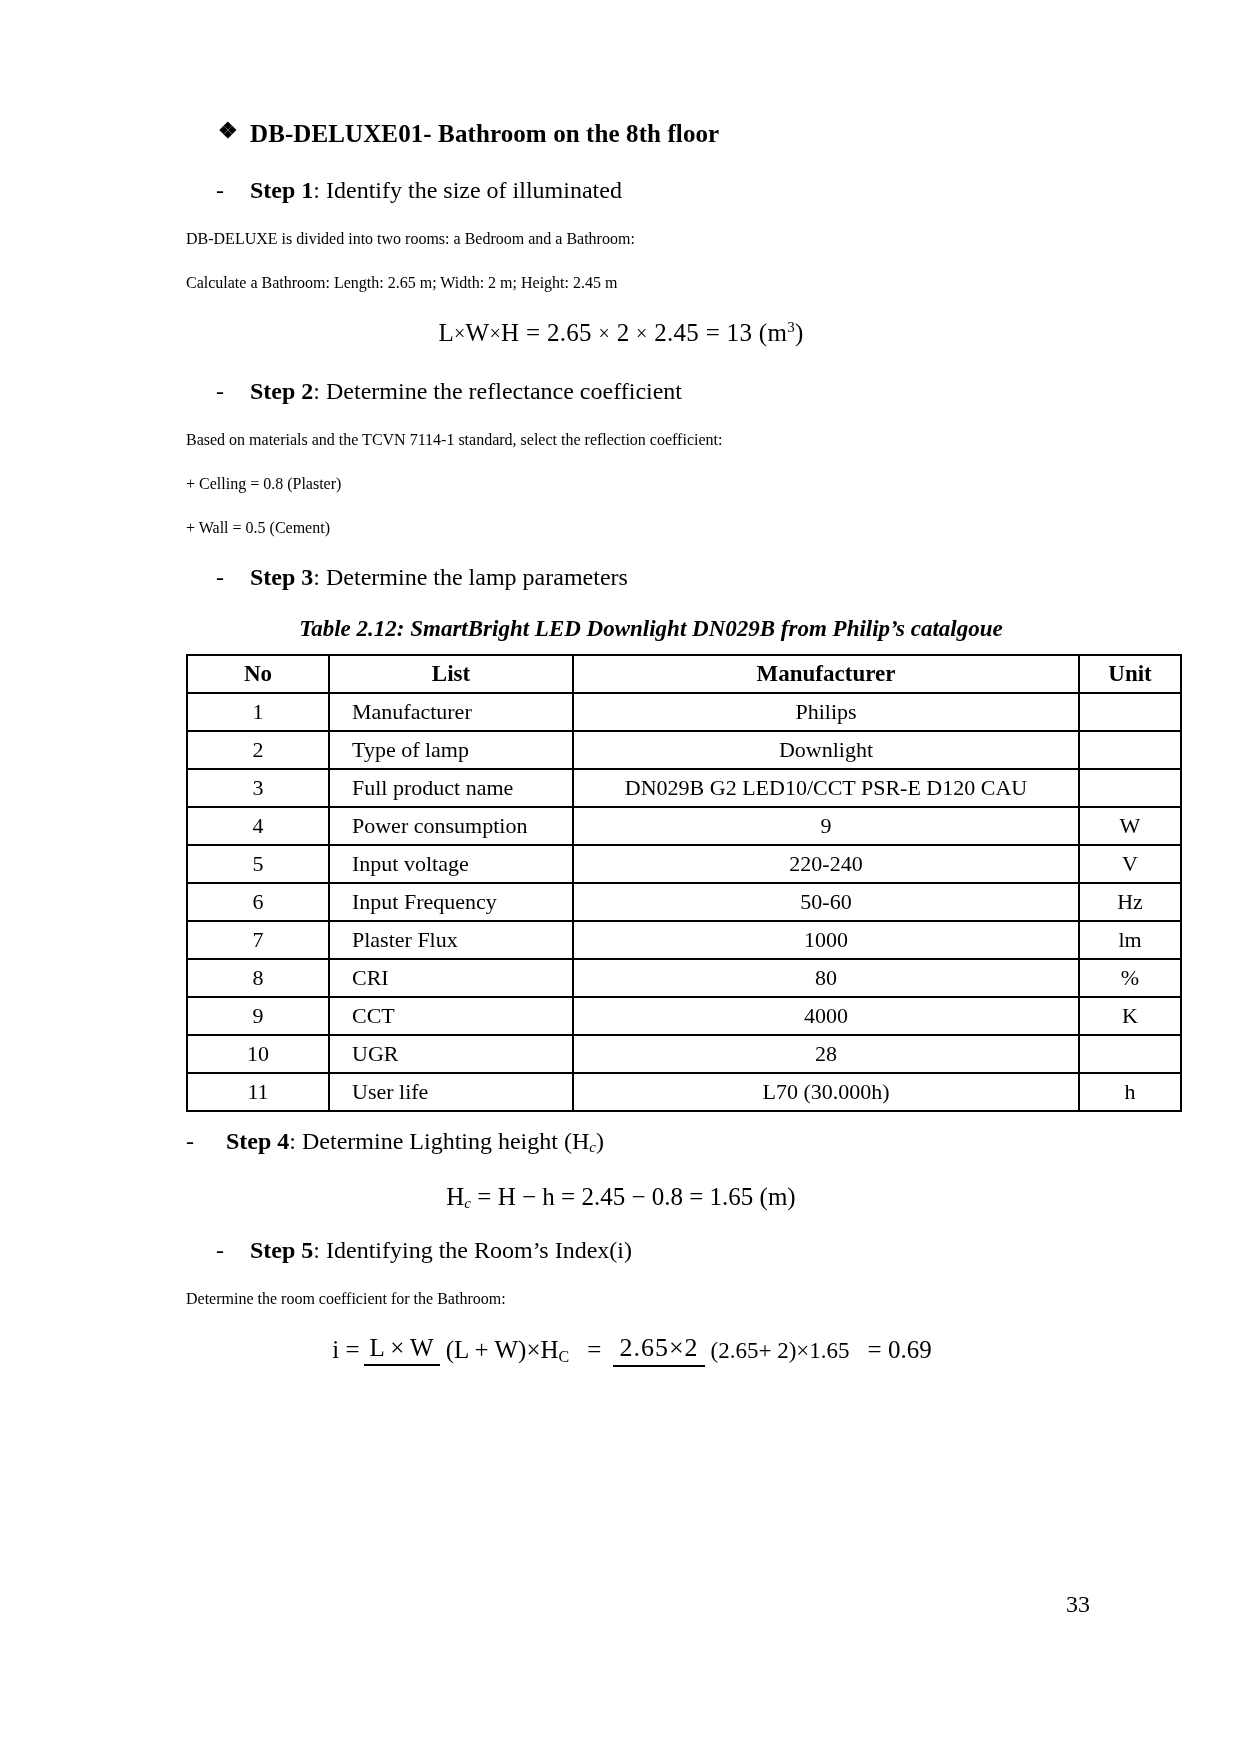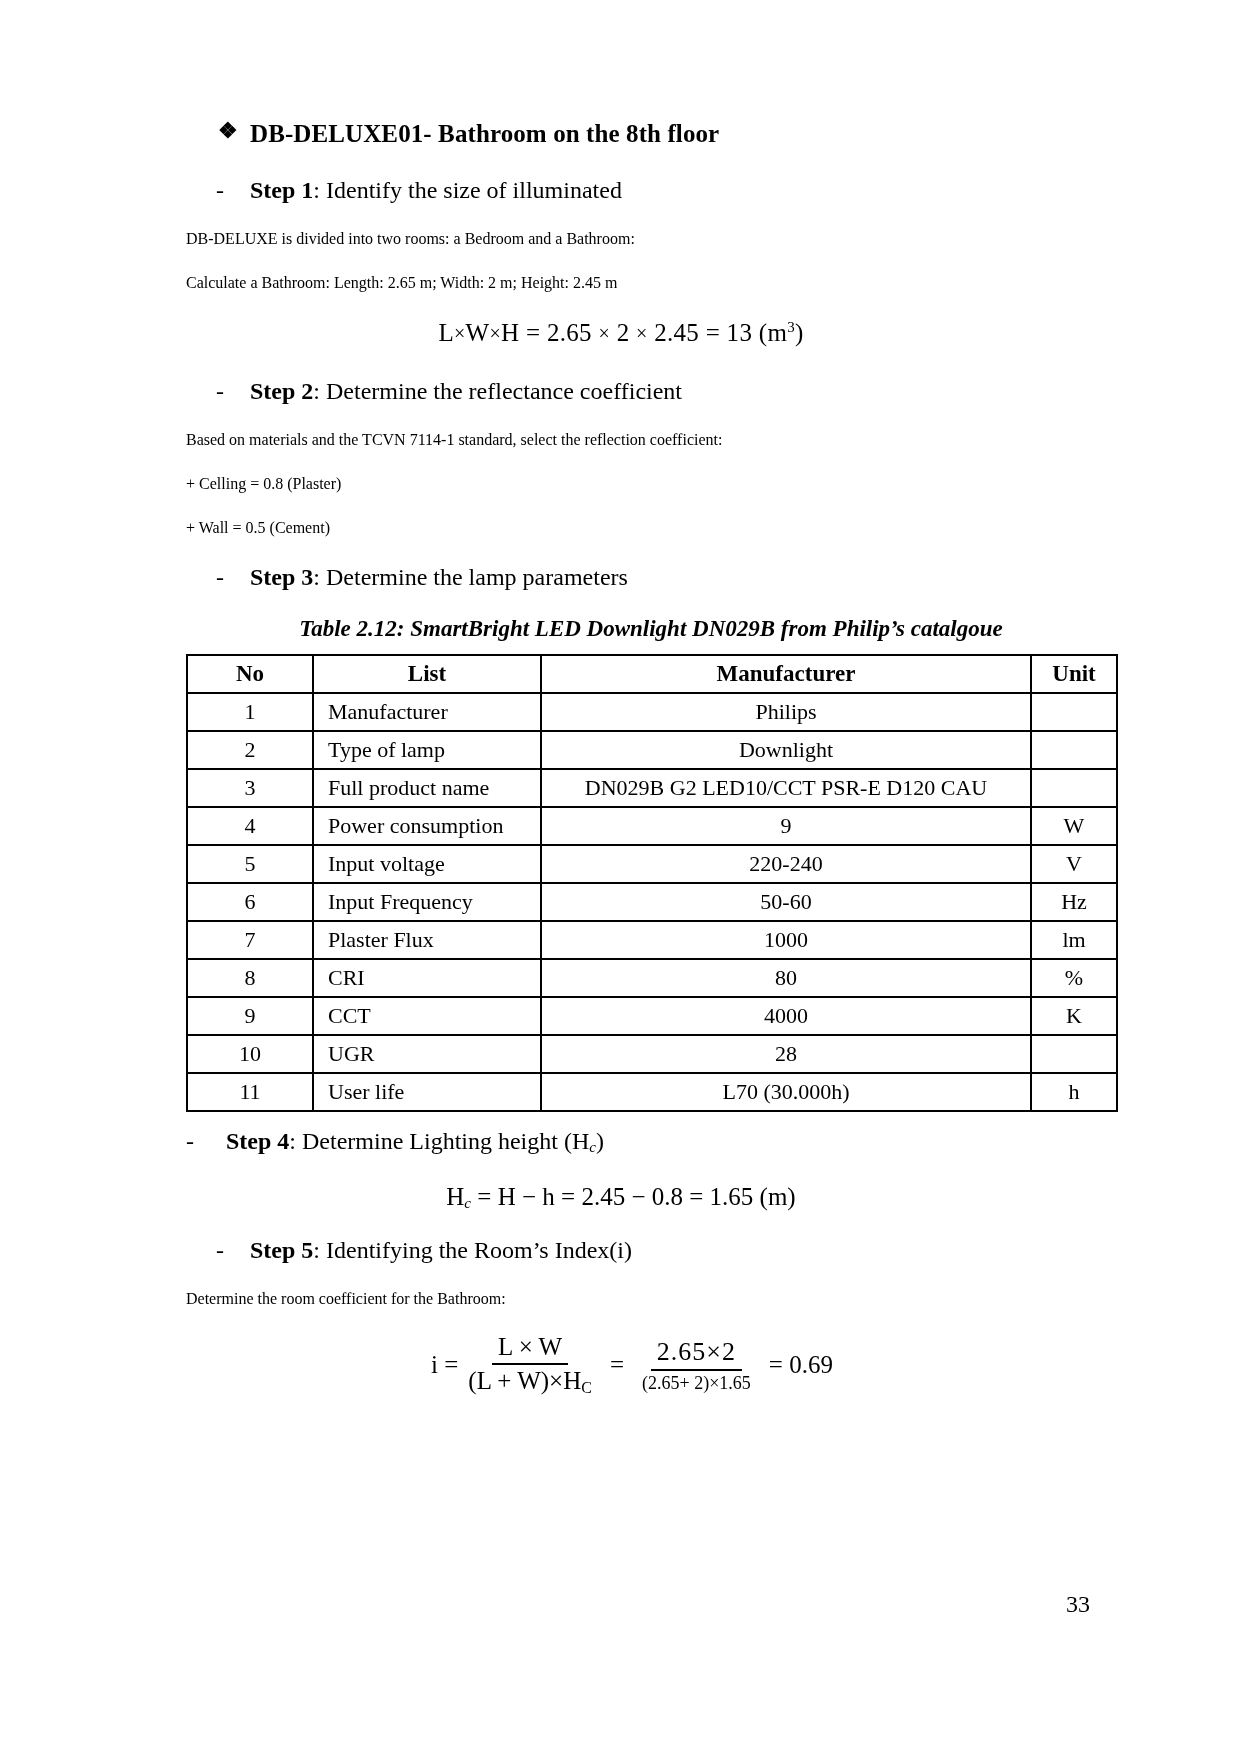--- a/index.html
+++ b/index.html
@@ -94,21 +94,21 @@
     border-collapse: collapse;
     width: 812px;
     margin: 0 0 14px 0;
     table-layout: fixed;
   }
   table.spec td, table.spec th {
     border: 2px solid #000000;
     font-size: 22px;
     font-weight: normal;
     height: 34px;
-    padding: 1px 14px;
+    padding: 1px 22px;
     line-height: 1.15;
   }
   table.spec th {
     font-weight: bold;
     text-align: center;
     font-size: 23px;
   }
   .col-no  { width: 96px; text-align: center; }
   .col-list{ width: 198px; text-align: left; }
   .col-spec{ width: 460px; text-align: center; }
@@ -126,36 +126,36 @@
     display: flex;
     align-items: center;
     justify-content: center;
     font-size: 25px;
     margin: 18px 0 0 0;
     padding-left: 30px;
   }
   .frac-eq .op { margin: 0 8px; }
   .frac {
     display: inline-flex;
-    flex-direction: column;
+    flex-direction: row;
     align-items: center;
     vertical-align: middle;
     margin: 0 4px;
   }
   .frac .num {
     padding: 0 6px 2px 6px;
     border-bottom: 2px solid #000;
     white-space: nowrap;
   }
   .frac .den {
     padding: 2px 6px 0 6px;
     white-space: nowrap;
   }
   .frac.wide .num { font-size: 26px; letter-spacing: 1px; }
-  .frac.wide .den { font-size: 18px; }
+  .frac.wide .den { font-size: 23px; }
   sub.cap { font-size: 16px; vertical-align: -4px; }
 
   .page-number {
     position: absolute;
     right: 150px;
     bottom: 136px;
     font-size: 24px;
   }
 </style>
 </head>

